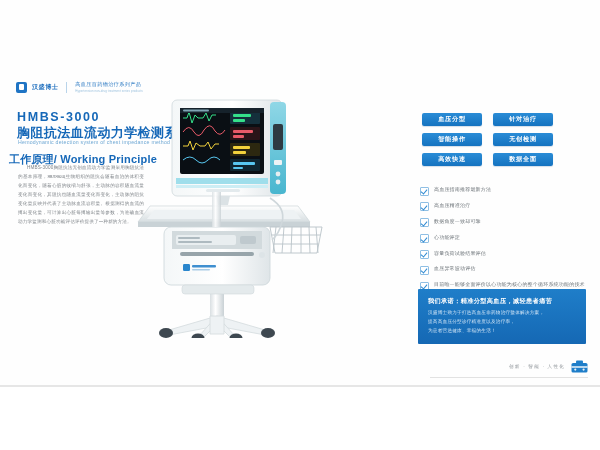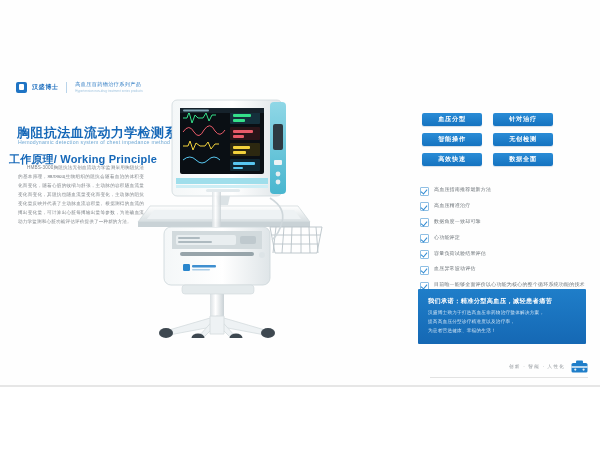--- a/index.html
+++ b/index.html
@@ -151,20 +151,21 @@
   <div class="brand">
     <span class="brand-mark"></span>
     <span class="brand-cn">汉盛博士</span>
     <span class="brand-sep"></span>
     <span class="brand-tag">
       <span class="brand-tag-cn">高血压百药物治疗系列产品</span>
       <span class="brand-tag-en">Hypertension non-drug treatment series products</span>
     </span>
   </div>
 
+  <div class="model">HMBS-3000</div>
   <div class="title-cn">胸阻抗法血流动力学检测系统</div>
   <div class="title-en">Hemodynamic detection system of chest impedance method</div>
   <div class="section-h">工作原理/ Working Principle</div>
   <div class="body-copy">HMBS-3000胸阻抗法无创血流动力学监测采用胸阻抗法的基本原理，являющ生物组织的阻抗会随着血泊的体积变化而变化，随着心脏的收缩与舒张，主动脉的容积随血流量变化而变化，其阻抗也随血流量变化而变化，主动脉的阻抗变化量反映并代表了主动脉血流容积量。根据测得的血流的搏出变化量，可计算出心脏每搏输出量等参数，为准确血流动力学监测和心脏功能评估评价提供了一种新的方法。</div>
 
   <svg class="photo" viewBox="0 0 235 250">
     <defs>
       <linearGradient id="caseG" x1="0" y1="0" x2="1" y2="0">
         <stop offset="0" stop-color="#f4f7f8"></stop>
         <stop offset="0.55" stop-color="#ffffff"></stop>

